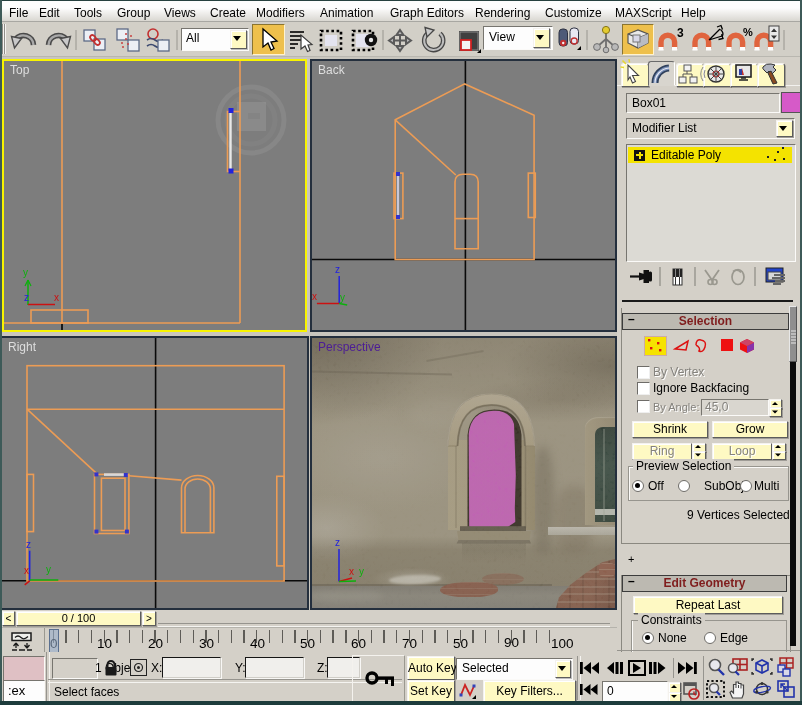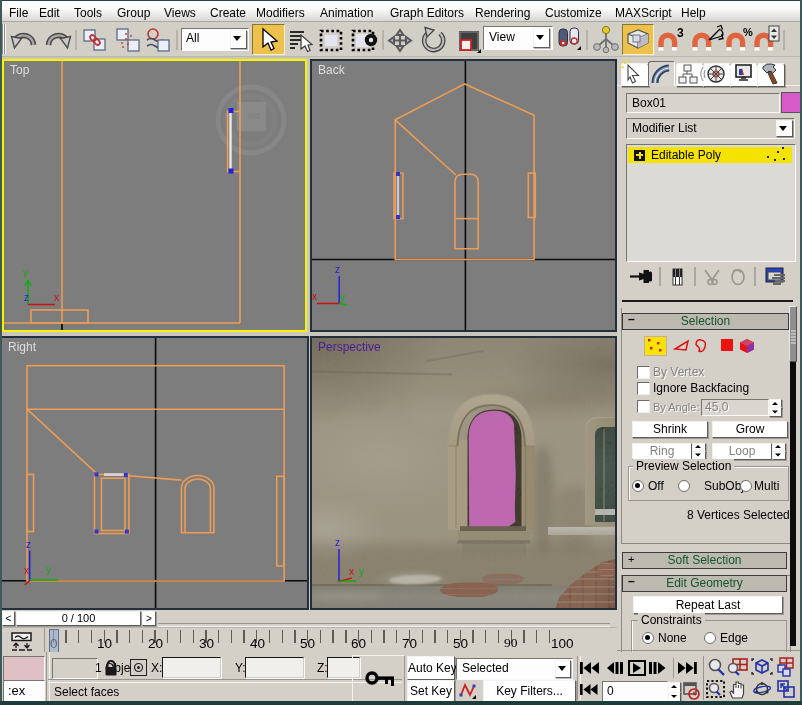--- a/index.html
+++ b/index.html
@@ -1,29 +1,29 @@
 <!DOCTYPE html>
 <html><head>
 <meta charset="utf-8">
 <style>
 html,body{margin:0;padding:0;}
 body{width:802px;height:705px;overflow:hidden;position:relative;background:#d4d0c8;
  font-family:"Liberation Sans",sans-serif;-webkit-font-smoothing:antialiased;}
 .abs{position:absolute;}
-.btn{position:absolute;background:#ffffff;border:1px solid;border-color:#f4f2ee #5c5c5c #5c5c5c #f4f2ee;box-shadow:inset 1px 1px 0 #fff, 1px 1px 0 rgba(0,0,0,.25);}
+.btn{position:absolute;background:#fef9c3;border:1px solid;border-color:#f4f2ee #5c5c5c #5c5c5c #f4f2ee;box-shadow:inset 1px 1px 0 #fff, 1px 1px 0 rgba(0,0,0,.25);}
 .sunk{position:absolute;background:#d9d6cf;border:1px solid;border-color:#77756f #fbfaf8 #fbfaf8 #77756f;}
 .white{background:#fdfdfd;}
 .txt{position:absolute;color:#000;font-size:12px;line-height:14px;white-space:nowrap;}
 .gray{color:#84827d;text-shadow:1px 1px 0 #fff;}
 #menubar .txt{transform:scaleY(1.13);transform-origin:50% 50%;}
 .vplabel{position:absolute;left:6px;top:2px;color:#dedede;font-size:12px;}
 .chk{position:absolute;width:11px;height:11px;background:#fff;border:1px solid;border-color:#6e6c68 #efefef #efefef #6e6c68;}
 .radio{position:absolute;width:10px;height:10px;border-radius:50%;background:#fff;border:1px solid #6e6c68;}
 .xyzf{background:#f0efec;border:1.6px solid;border-color:#151515 #d0cec8 #d0cec8 #151515;box-shadow:1px 1px 0 #f8f7f5;box-sizing:border-box;}
-.rollhead{position:absolute;left:5px;right:15px;height:15px;background:#bcb9b1;border:1px solid #3c3c3c;color:#14532d;font-size:12px;text-align:center;line-height:15px;}
+.rollhead{position:absolute;left:5px;right:15px;height:15px;background:#bcb9b1;border:1px solid #3c3c3c;color:#7f1d1d;font-size:12px;text-align:center;line-height:15px;font-weight:bold;}
 </style>
 </head>
 <body>
 
 <div class="abs" id="menubar" style="left:0;top:0;width:802px;height:22px;background:linear-gradient(#fdfdfd,#fdfdfd 35%,#d9d7d1);border-top:1px solid #26413f;border-bottom:1px solid #a8a7a2;box-sizing:border-box;">
  <div class="txt" style="left:9px;top:4px;">File</div>
  <div class="txt" style="left:39px;top:4px;">Edit</div>
  <div class="txt" style="left:74px;top:4px;">Tools</div>
  <div class="txt" style="left:117px;top:4px;">Group</div>
  <div class="txt" style="left:164px;top:4px;">Views</div>
@@ -529,23 +529,22 @@
 
  <div class="abs" style="left:11px;top:409px;width:159px;height:33px;border:1px solid #97958e;box-shadow:inset 1px 1px 0 #fbfaf8;"></div>
  <div class="txt" style="left:16px;top:402px;background:#d4d0c8;padding:0 3px;">Preview Selection</div>
  <div class="radio" style="left:15px;top:423px;"></div>
     <div class="abs" style="left:18px;top:426px;width:5px;height:5px;border-radius:50%;background:#000;"></div>
  <div class="txt" style="left:31px;top:422px;">Off</div>
  <div class="radio" style="left:61px;top:423px;"></div>
     <div class="txt" style="left:87px;top:422px;">SubObj</div>
  <div class="radio" style="left:123px;top:423px;"></div>
     <div class="txt" style="left:137px;top:422px;">Multi</div>
- <div class="txt" style="left:70px;top:451px;">8 Vertices Selected</div>
-
- <div class="rollhead" style="top:495px;">Soft Selection</div>
+ <div class="txt" style="left:70px;top:451px;">9 Vertices Selected</div>
+
  <div class="txt" style="left:11px;top:495px;font-size:11px;">+</div>
  <div class="abs" style="left:4px;top:518px;width:168px;height:77px;border:1px solid #8a8880;border-bottom:none;"></div>
  <div class="rollhead" style="top:518px;">Edit Geometry</div>
  <div class="txt" style="left:11px;top:517px;font-weight:bold;">–</div>
  <div class="btn txt" style="left:16px;top:539px;width:148px;height:16px;text-align:center;line-height:16px;">Repeat Last</div>
  <div class="abs" style="left:14px;top:563px;width:154px;height:32px;border:1px solid #97958e;border-bottom:none;box-shadow:inset 1px 0 0 #fbfaf8;"></div>
  <div class="txt" style="left:21px;top:556px;background:#d4d0c8;padding:0 3px;">Constraints</div>
  <div class="radio" style="left:25px;top:575px;"></div>
     <div class="abs" style="left:28px;top:578px;width:5px;height:5px;border-radius:50%;background:#000;"></div>
  <div class="txt" style="left:41px;top:574px;">None</div>
@@ -587,21 +586,21 @@
  <div class="abs" style="left:44px;top:0;width:1px;height:24px;background:#9a9890;"></div>
  <div class="abs txt" style="left:50px;top:9px;font-size:13.5px;">0</div>
  <div class="txt" style="left:97px;top:9px;font-size:13.5px;">10</div>
  <div class="txt" style="left:148px;top:9px;font-size:13.5px;">20</div>
  <div class="txt" style="left:199px;top:9px;font-size:13.5px;">30</div>
  <div class="txt" style="left:250px;top:9px;font-size:13.5px;">40</div>
  <div class="txt" style="left:300px;top:9px;font-size:13.5px;">50</div>
  <div class="txt" style="left:351px;top:9px;font-size:13.5px;">60</div>
  <div class="txt" style="left:402px;top:9px;font-size:13.5px;">70</div>
  <div class="txt" style="left:453px;top:9px;font-size:13.5px;">50</div>
- <div class="txt" style="left:504px;top:8px;font-size:13.5px;font-family:Liberation Serif, serif;">90</div>
+ <div class="txt" style="left:504px;top:8px;font-size:13.5px;">90</div>
  <div class="txt" style="left:551px;top:9px;font-size:13.5px;">100</div>
  <div class="abs" style="left:49px;top:1px;width:9.5px;height:24px;background:rgba(148,172,202,0.6);border:1px solid #5a7090;box-sizing:border-box;"></div>
 </div>
 
 <div class="abs" id="statusbar" style="left:0;top:652px;width:802px;height:50px;background:#d4d0c8;">
 
  <div class="sunk" style="left:3px;top:4px;width:40px;height:23px;background:#dfc0c4;"></div>
  <div class="sunk white" style="left:3px;top:28px;width:40px;height:22px;"></div>
  <div class="txt" style="left:8px;top:32px;font-size:13px;">:ex</div>
  <div class="abs" style="left:46px;top:0;width:2px;height:50px;border-left:1px solid #96948e;border-right:1px solid #f5f4f1;"></div>

